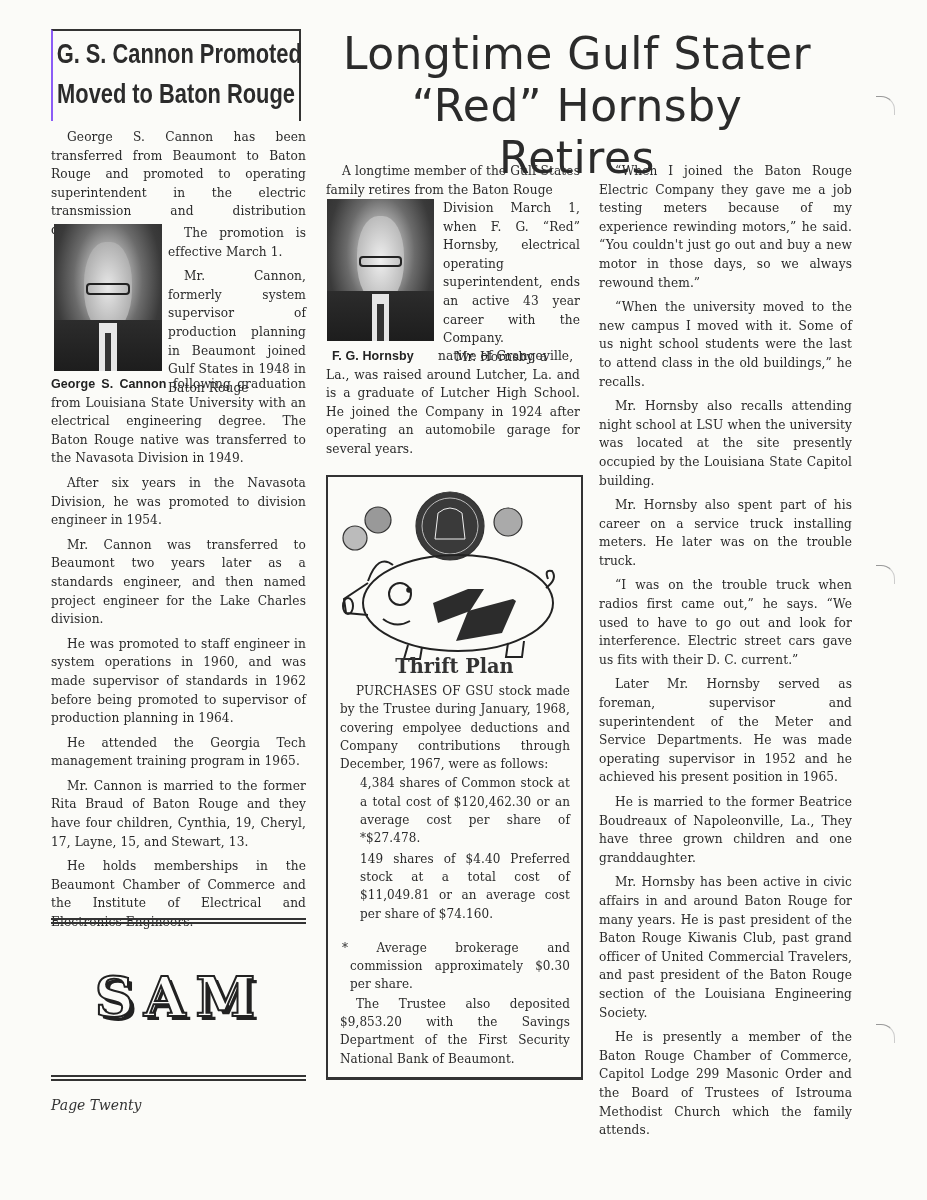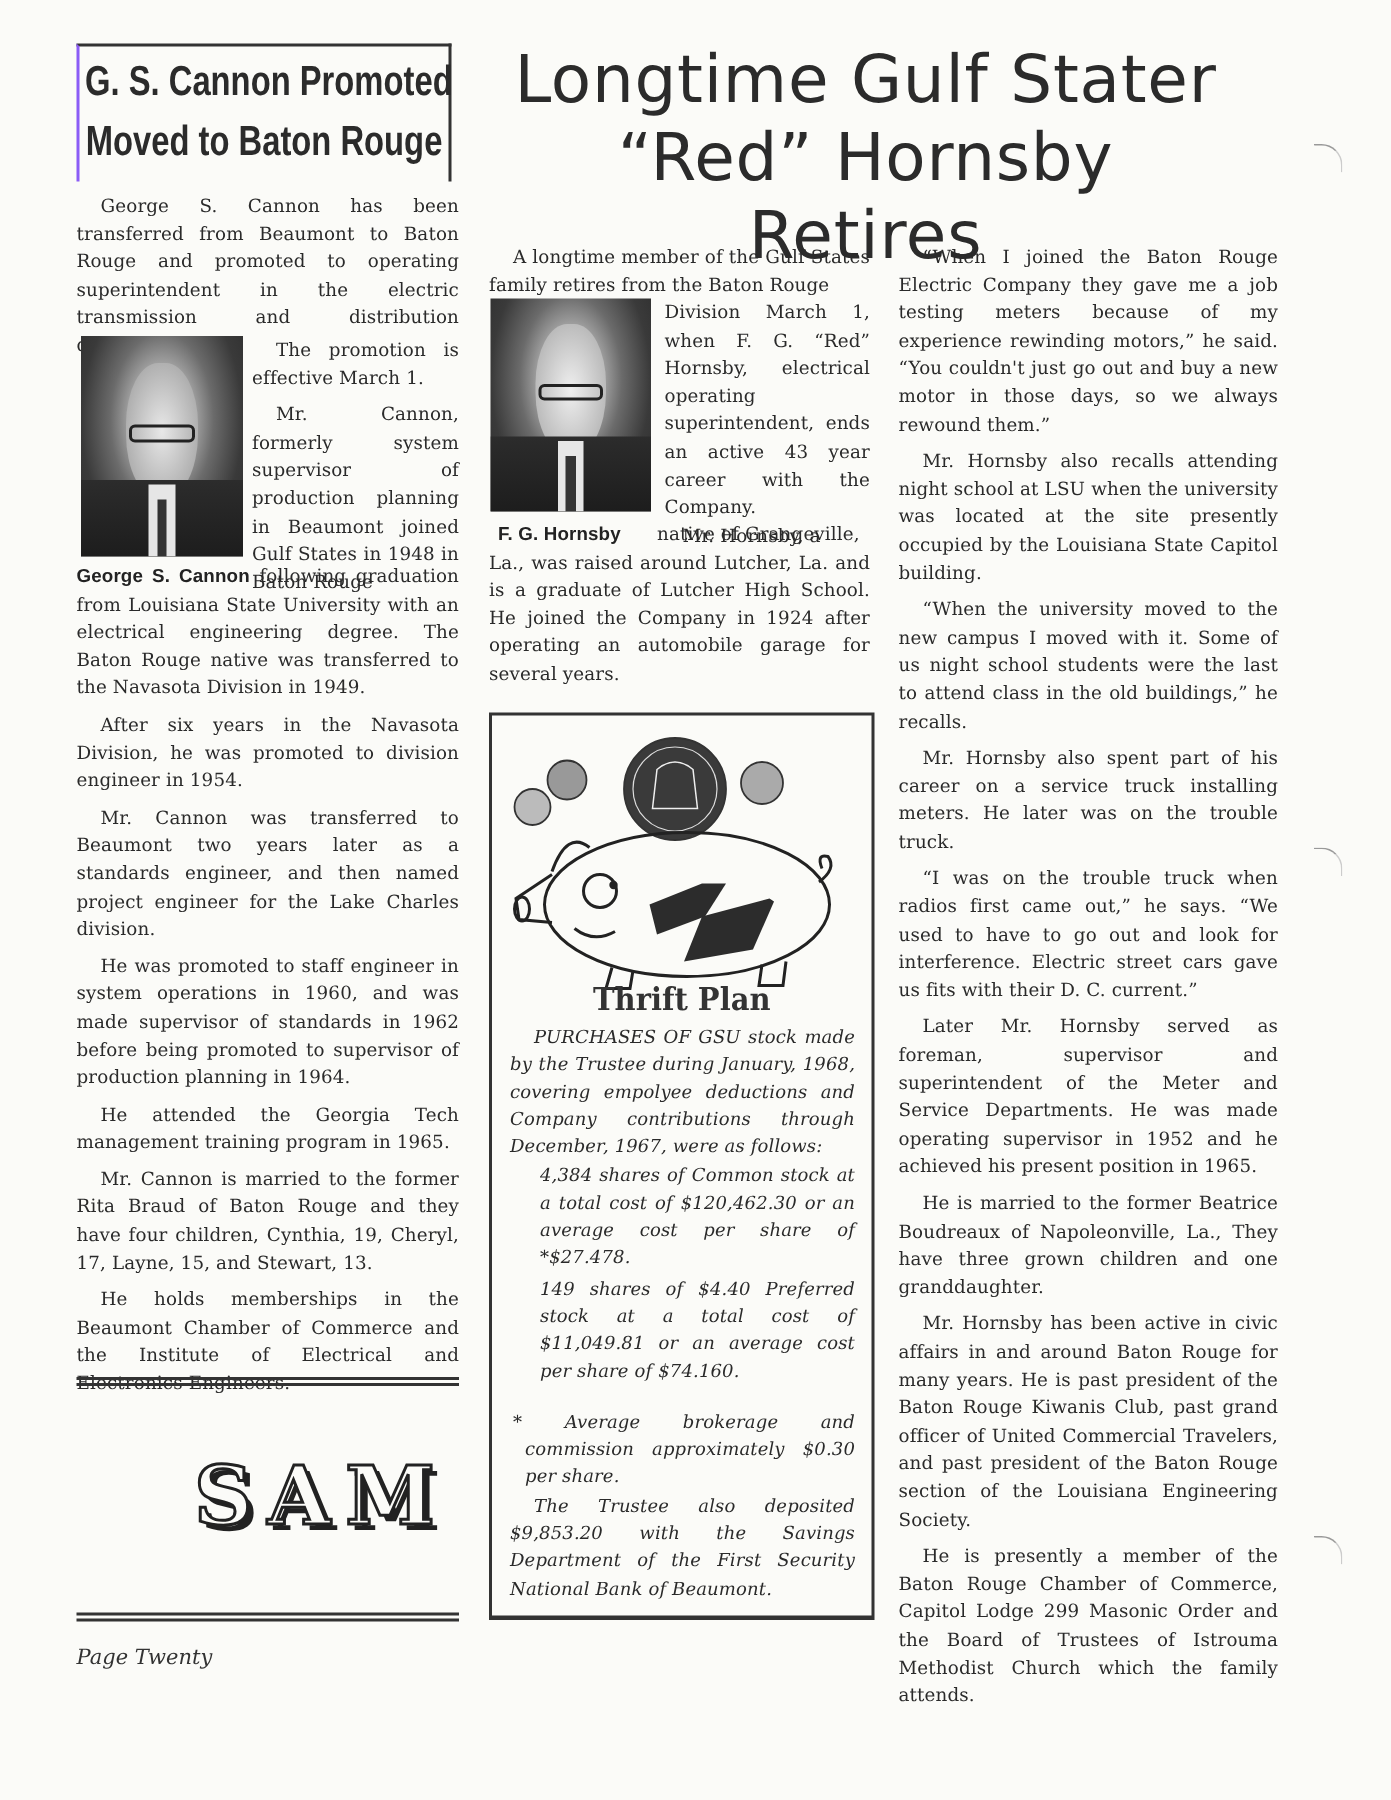--- a/index.html
+++ b/index.html
@@ -57,21 +57,21 @@
     border: 2px solid #333; border-bottom-width: 3px; box-sizing: border-box;
   }
   #thrift-title {
     left: 0; width: 100%; top: 176px; text-align: center;
     font-family: "DejaVu Serif", serif; font-weight: bold; font-size: 21px; color: #333;
     transform: scaleX(0.92);
   }
   .double-rule { height: 6px; border-top: 2px solid #333; border-bottom: 2px solid #333; box-sizing: border-box; }
 
   #sam {
-    left: 60px; top: 965px; width: 240px; text-align: right;
+    left: 60px; top: 965px; width: 240px; text-align: center;
     font-family: "DejaVu Serif", serif; font-weight: bold; font-size: 54px; letter-spacing: 10px;
     color: #fbfbf8; -webkit-text-stroke: 2px #222; text-shadow: 4px 4px 0 #222;
   }
   #page-label { left: 51px; top: 1097px; font-style: italic; font-size: 14px; font-family: "DejaVu Serif", serif; color: #333; }
 
   .edge-mark { width: 18px; height: 18px; border-top: 1.5px solid #999; border-right: 1.5px solid #ccc; border-radius: 0 14px 0 0; }
 </style>
 </head>
 <body>
 
@@ -160,33 +160,33 @@
       <path d="M208 97 Q220 88 214 80 Q206 78 210 88"></path>
       <path d="M70 154 L66 168 L82 168 L84 156"></path>
       <path d="M170 152 L168 166 L184 166 L186 150"></path>
     </g>
     <g fill="#2c2c2c">
       <path d="M95 112 L130 98 L146 98 L132 120 L100 132 Z"></path>
       <path d="M130 120 L175 108 L178 110 L164 142 L118 150 Z"></path>
     </g>
   </svg>
   <div id="thrift-title" class="abs">Thrift Plan</div>
-  <div class="abs col" style="left:12px; top:205px; width:230px; font-size:12px; line-height:18.3px;font-style:italic;">
+  <div class="abs col" style="left:12px; top:205px; width:230px; font-size:12px; line-height:18.3px;">
     <p class="ind" style="margin-bottom:1px">PURCHASES OF GSU stock made by the Trustee during January, 1968, covering empolyee deductions and Company contributions through December, 1967, were as follows:</p>
     <p class="noind" style="padding-left:20px; margin-bottom:2px">4,384 shares of Common stock at a total cost of $120,462.30 or an average cost per share of *$27.478.</p>
     <p class="noind" style="padding-left:20px; margin-bottom:16px">149 shares of $4.40 Preferred stock at a total cost of $11,049.81 or an average cost per share of $74.160.</p>
     <p class="noind" style="padding-left:10px; text-indent:-8px; margin-bottom:1px">* Average brokerage and commission approximately $0.30 per share.</p>
     <p class="ind" style="margin-bottom:0">The Trustee also deposited $9,853.20 with the Savings Department of the First Security National Bank of Beaumont.</p>
   </div>
 </div>
 
 <div class="abs col" style="left:599px; top:162px; width:253px;">
   <p class="ind">“When I joined the Baton Rouge Electric Company they gave me a job testing meters because of my experience rewinding motors,” he said. “You couldn't just go out and buy a new motor in those days, so we always rewound them.”</p>
+  <p class="ind">“When the university moved to the new campus I moved with it. Some of us night school students were the last to attend class in the old buildings,” he recalls.</p>
   <p class="ind">Mr. Hornsby also recalls attending night school at LSU when the university was located at the site presently occupied by the Louisiana State Capitol building.</p>
-  <p class="ind">“When the university moved to the new campus I moved with it. Some of us night school students were the last to attend class in the old buildings,” he recalls.</p>
   <p class="ind">Mr. Hornsby also spent part of his career on a service truck installing meters. He later was on the trouble truck.</p>
   <p class="ind">“I was on the trouble truck when radios first came out,” he says. “We used to have to go out and look for interference. Electric street cars gave us fits with their D. C. current.”</p>
   <p class="ind">Later Mr. Hornsby served as foreman, supervisor and superintendent of the Meter and Service Departments. He was made operating supervisor in 1952 and he achieved his present position in 1965.</p>
   <p class="ind">He is married to the former Beatrice Boudreaux of Napoleonville, La., They have three grown children and one granddaughter.</p>
   <p class="ind">Mr. Hornsby has been active in civic affairs in and around Baton Rouge for many years. He is past president of the Baton Rouge Kiwanis Club, past grand officer of United Commercial Travelers, and past president of the Baton Rouge section of the Louisiana Engineering Society.</p>
   <p class="ind">He is presently a member of the Baton Rouge Chamber of Commerce, Capitol Lodge 299 Masonic Order and the Board of Trustees of Istrouma Methodist Church which the family attends.</p>
 </div>
 
 <div class="abs edge-mark" style="left:876px; top:96px;"></div>
 <div class="abs edge-mark" style="left:876px; top:565px;"></div>

